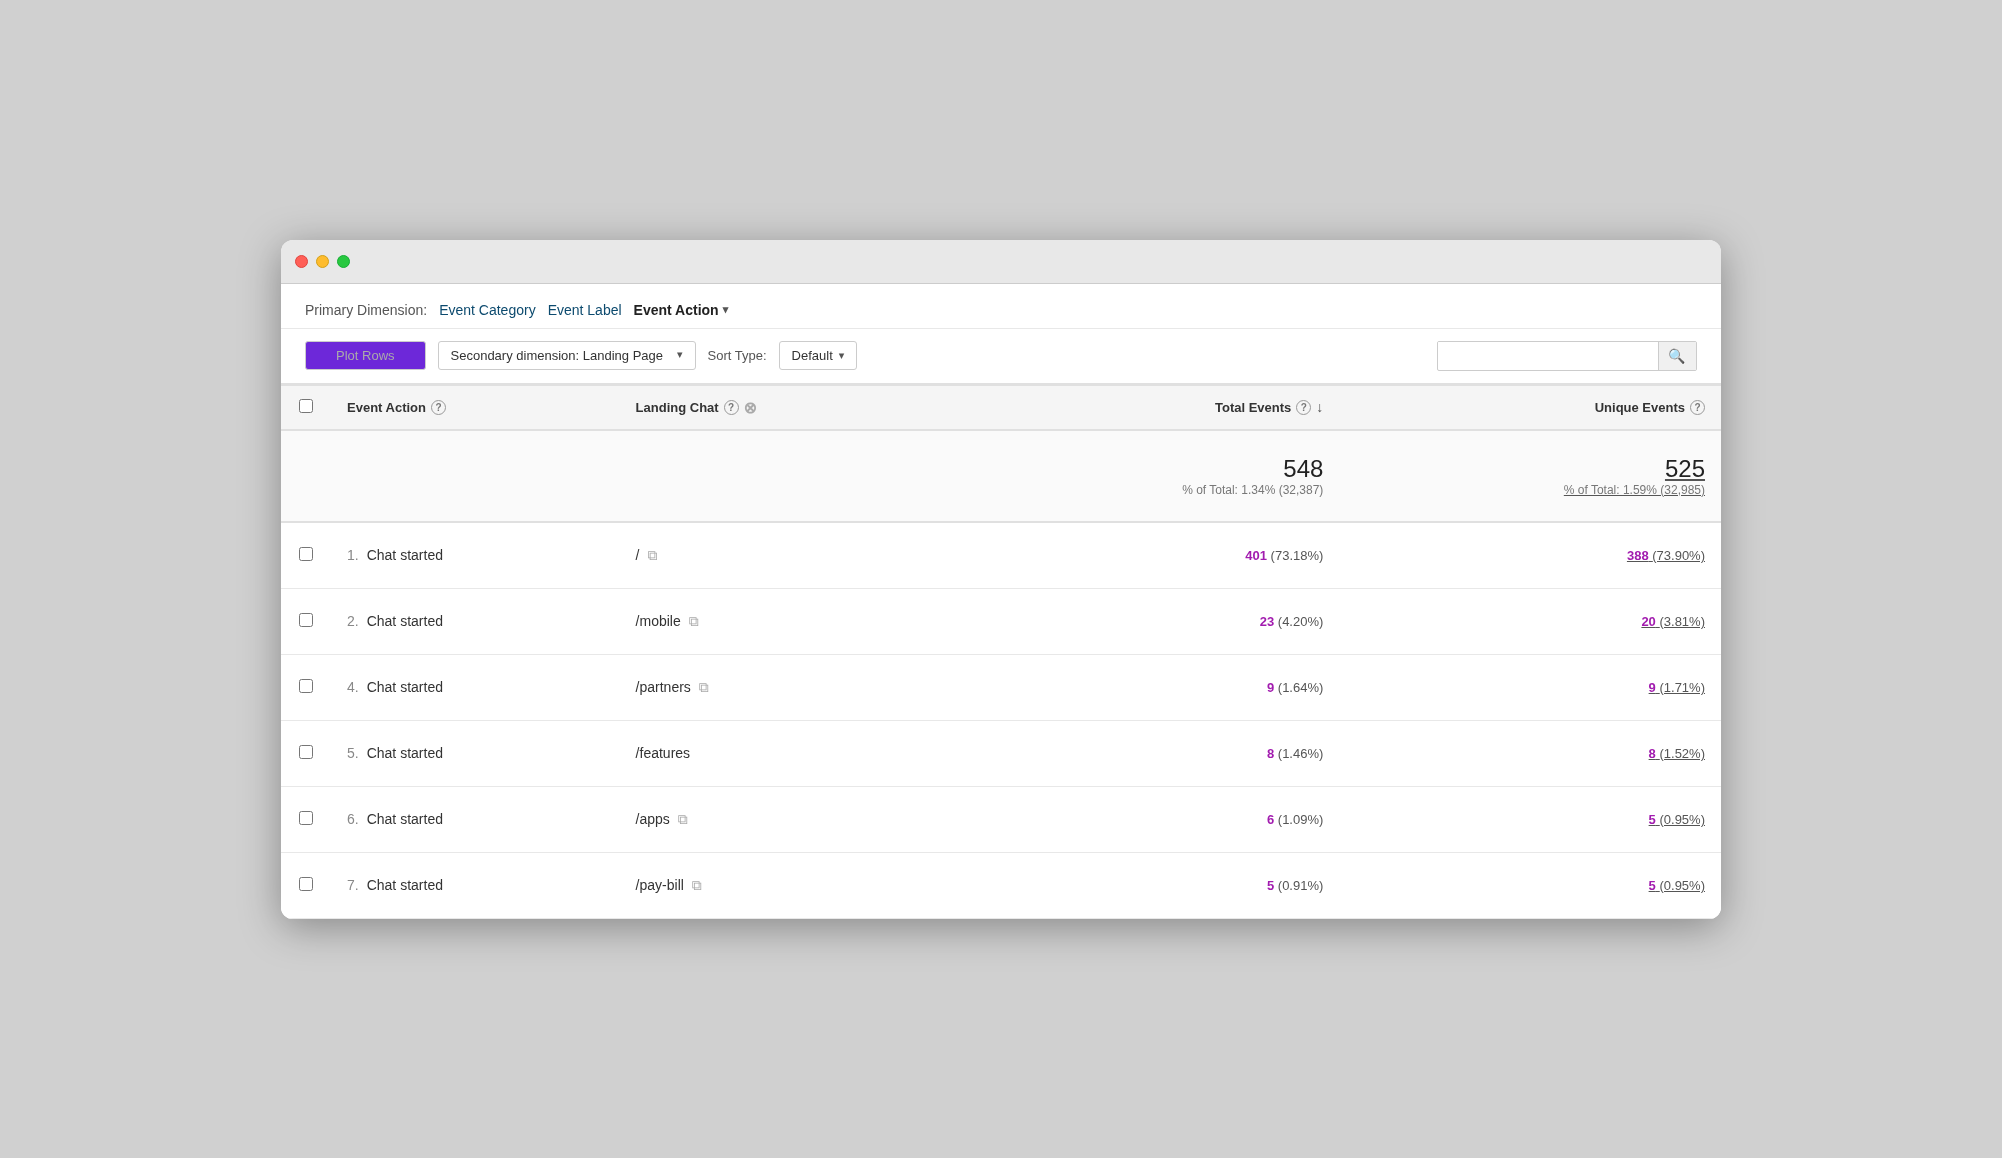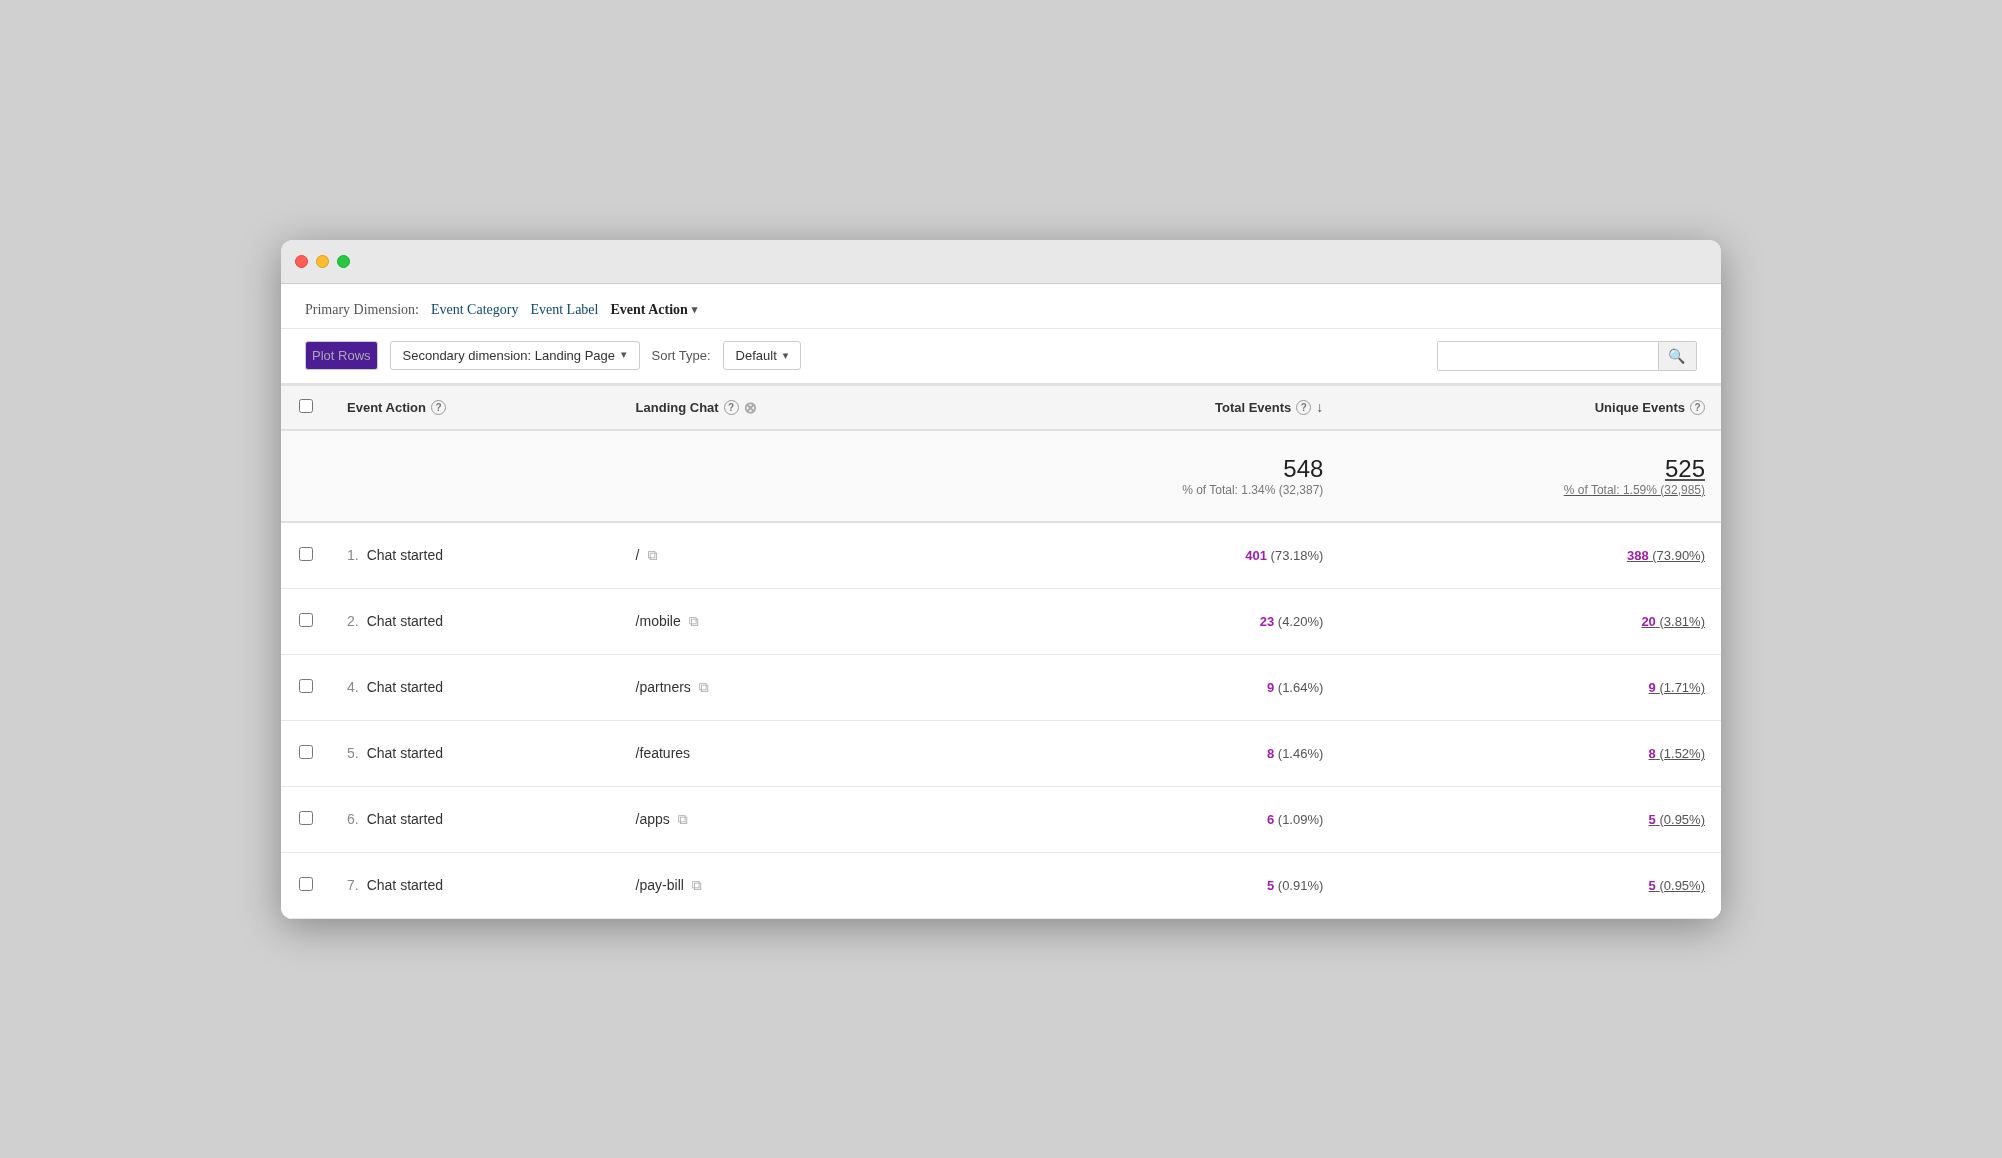--- a/index.html
+++ b/index.html
@@ -43,21 +43,20 @@
       padding: 0;
     }
 
     .primary-dim-bar {
       display: flex;
       align-items: center;
       padding: 18px 24px 10px 24px;
       background: #fff;
       border-bottom: 1px solid #e8e8e8;
       gap: 12px;
-      font-family: Liberation Serif, serif;
     }
     .primary-dim-label {
       font-size: 14px;
       color: #555;
       font-weight: 400;
     }
     .dim-link {
       font-size: 14px;
       color: #0c4a6e;
       text-decoration: none;
@@ -78,32 +77,32 @@
 
     .toolbar {
       display: flex;
       align-items: center;
       padding: 12px 24px;
       gap: 12px;
       background: #fff;
       border-bottom: 2px solid #e0e0e0;
     }
     .plot-rows-btn {
-      padding: 6px 6px;
-      background: #4c1d95;
+      padding: 6px 30px;
+      background: #6d28d9;
       border: 1px solid #ccc;
       border-radius: 3px;
       font-size: 13px;
       color: #aaa;
       cursor: default;
     }
     .secondary-dim-select {
       display: flex;
       align-items: flex-start;
-      gap: 6px;
+      gap: 14px;
       padding: 6px 12px;
       border: 1px solid #ccc;
       border-radius: 3px;
       background: #fff;
       font-size: 13px;
       color: #333;
       cursor: pointer;
     }
     .secondary-dim-select .arrow { color: #555; font-size: 11px; }
     .sort-type-label {

